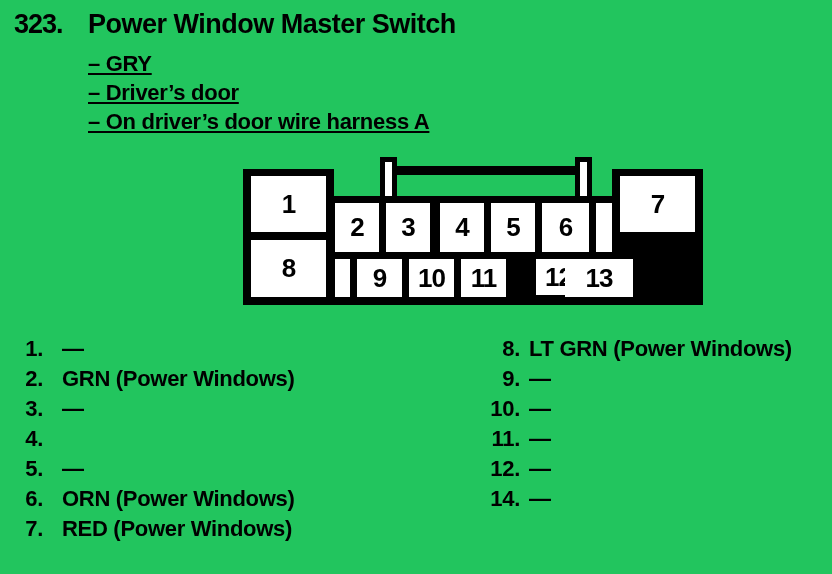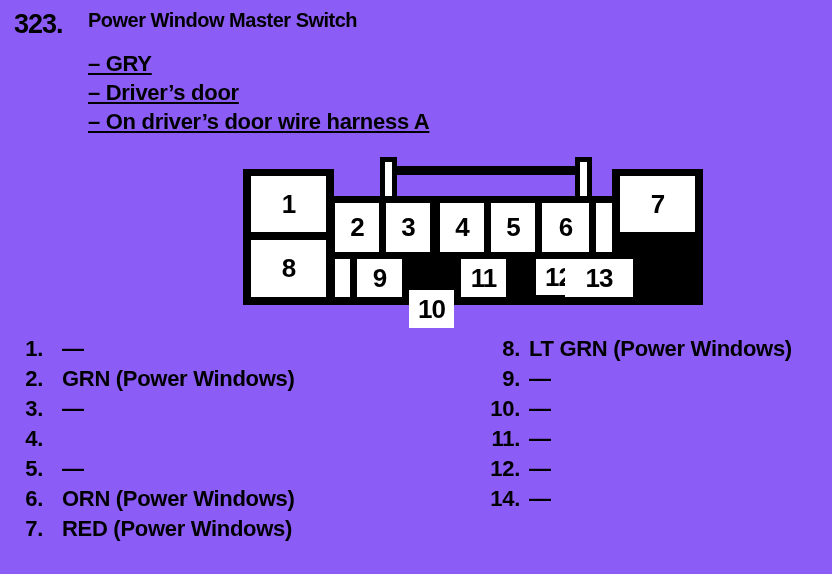--- a/index.html
+++ b/index.html
@@ -3,30 +3,30 @@
 <meta charset="utf-8">
 <style>
   * { margin:0; padding:0; box-sizing:border-box; }
   html, body { background:#ffffff; }
   body {
     width:832px; height:574px; position:relative;
     font-family:"Liberation Sans", sans-serif;
     color:#000;
     -webkit-font-smoothing:antialiased;
   }
-  .page { position:absolute; left:0; top:0; width:832px; height:574px; background:#8b5cf6; overflow:hidden; }
+  .page { position:absolute; left:0; top:0; width:832px; height:574px; background:#22c55e; overflow:hidden; }
 
   
   .sec-num {
     position:absolute; left:14px; top:9px;
     font-size:27px; font-weight:700; letter-spacing:-1px; white-space:nowrap;
   }
   .title {
     position:absolute; left:88px; top:9px;
-    font-size:20px; font-weight:700; letter-spacing:-0.5px; white-space:nowrap;
+    font-size:27px; font-weight:700; letter-spacing:-0.5px; white-space:nowrap;
   }
   .details {
     position:absolute; left:88px; top:49px;
     font-size:22px; font-weight:700; line-height:29px; letter-spacing:-0.3px;
   }
   .detail-line { white-space:nowrap;text-decoration:underline; }
 
   
   .connector { position:absolute; left:243px; top:155px; width:460px; height:150px; }
   .blk { position:absolute; background:#000; }
@@ -95,21 +95,21 @@
         <span>7</span>
       </div>
 
     <div class="cell" style="left:8px;   top:85px;  width:75px; height:57px;">
         <span>8</span>
       </div>
     <div class="cell" style="left:92px;  top:104px; width:15px; height:38px;"></div>
     <div class="cell" style="left:114px; top:104px; width:45px; height:38px;">
         <span>9</span>
       </div>
-    <div class="cell" style="left:166px; top:104px; width:45px; height:38px;margin-top:31px;">
+    <div class="cell" style="left:166px; top:104px; width:45px; height:38px;">
         <span>10</span>
       </div>
     <div class="cell" style="left:218px; top:104px; width:45px; height:38px;justify-content:center;">
         <span>11</span>
       </div>
     <div class="cell" style="left:270px; top:104px; width:45px; height:36px;margin-left:23px;">
         <span>12</span>
       </div>
     <div class="cell" style="left:322px; top:104px; width:68px; height:38px;">
         <span>13</span>

